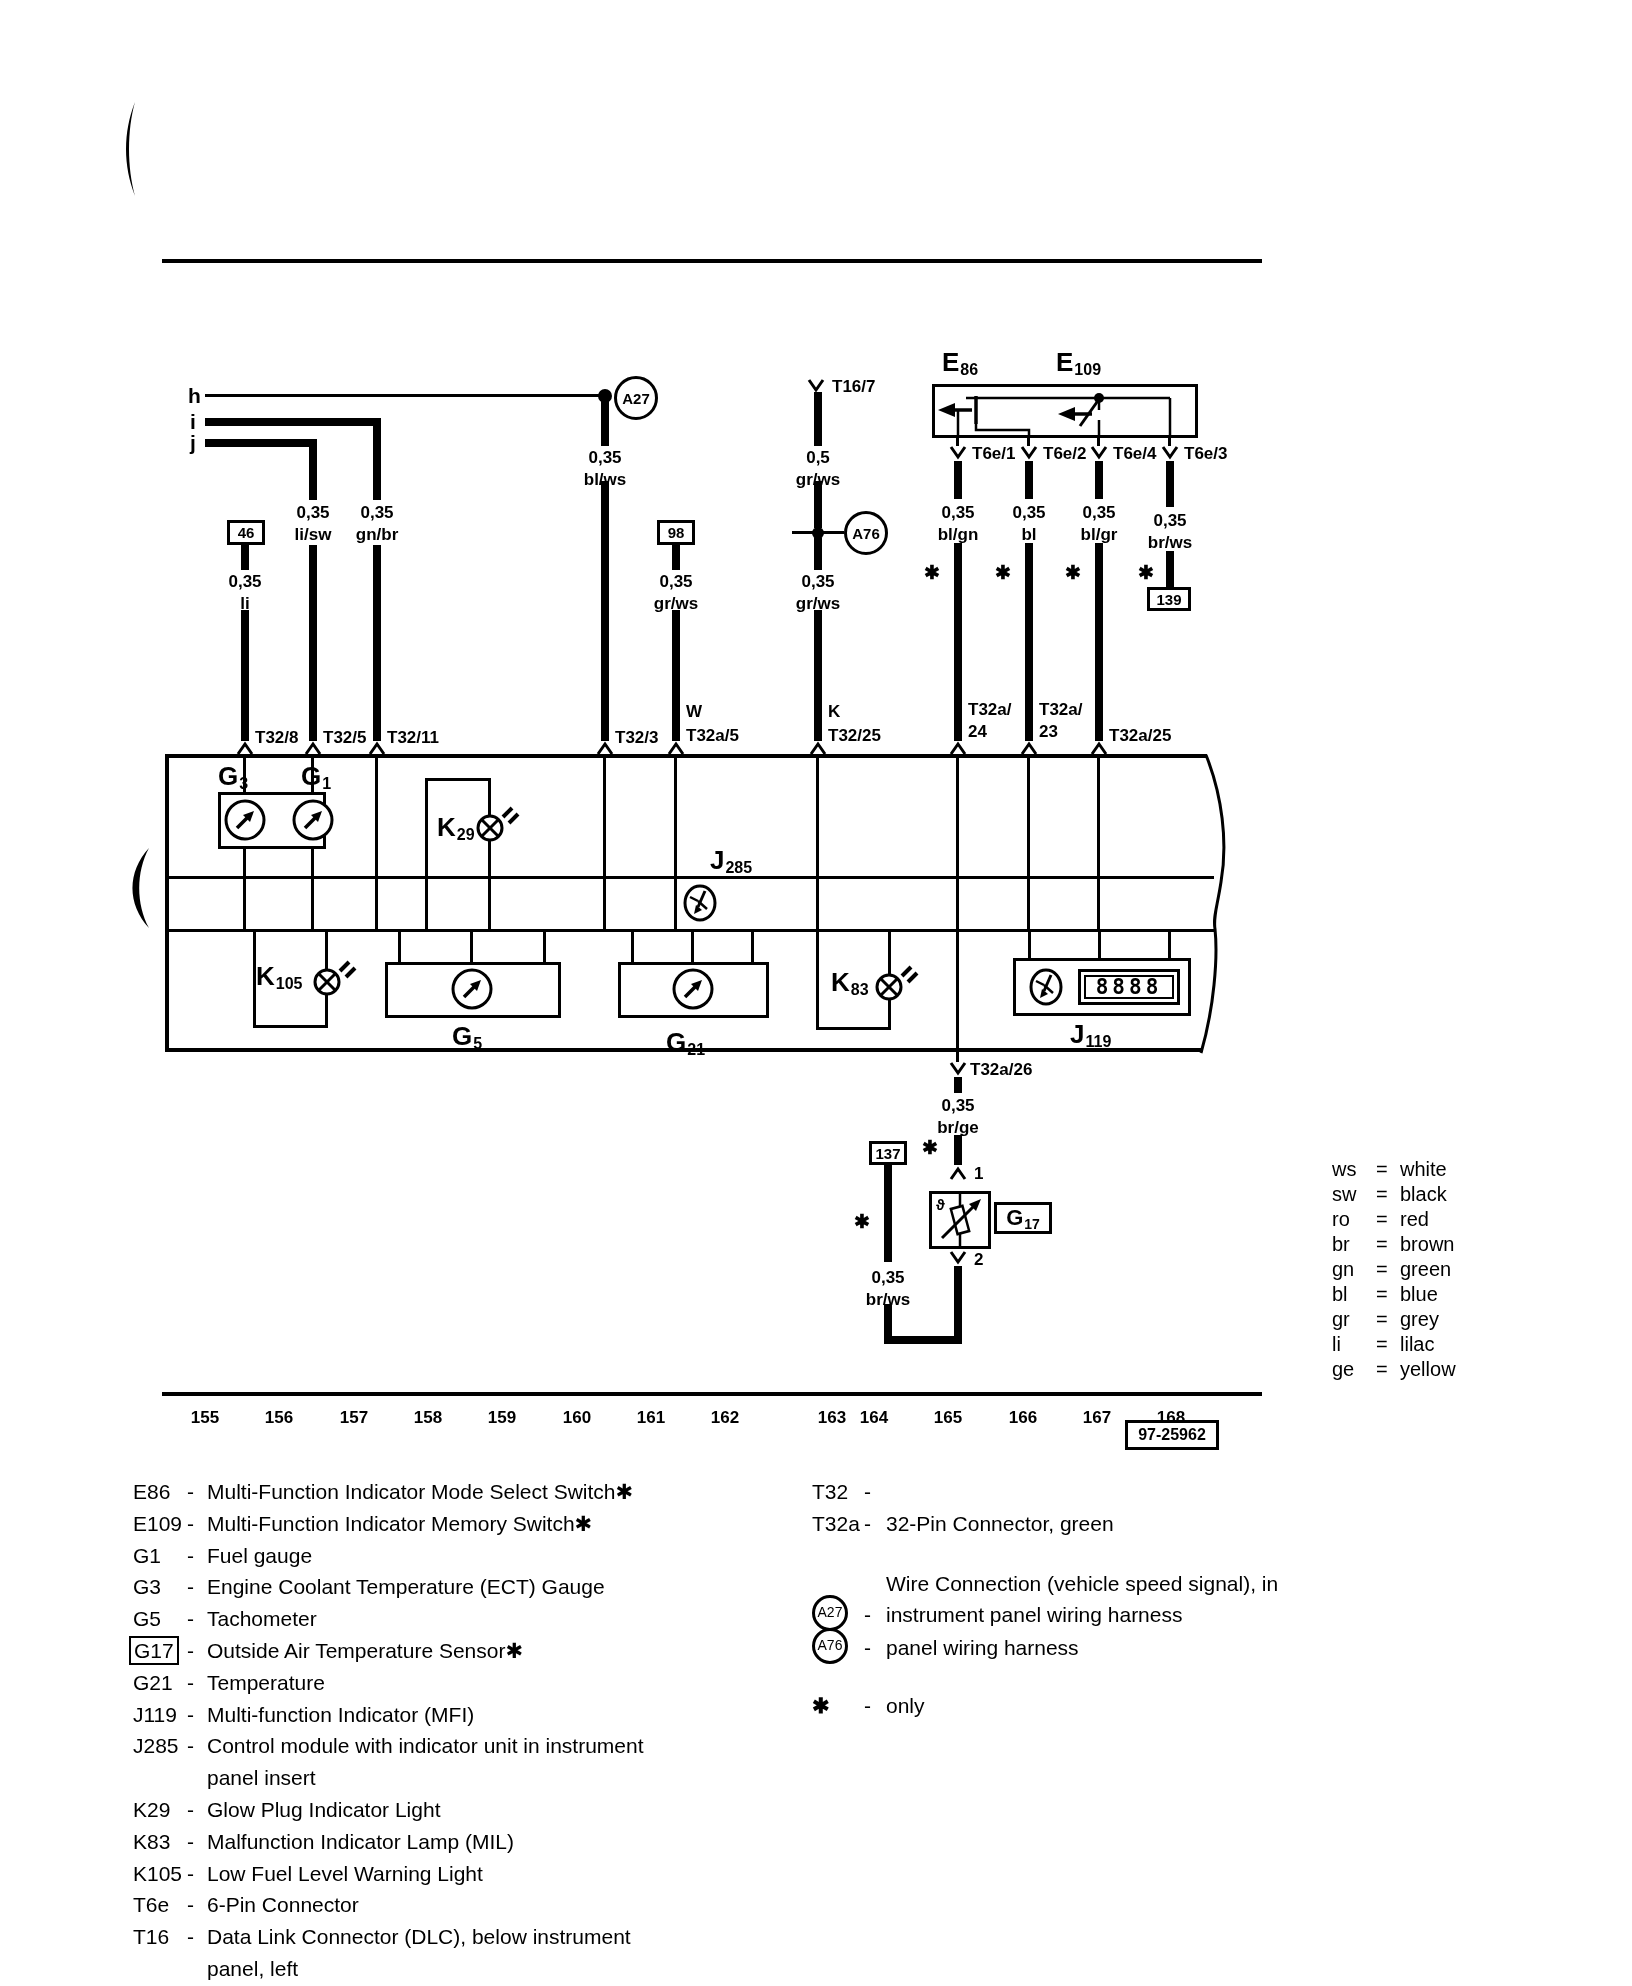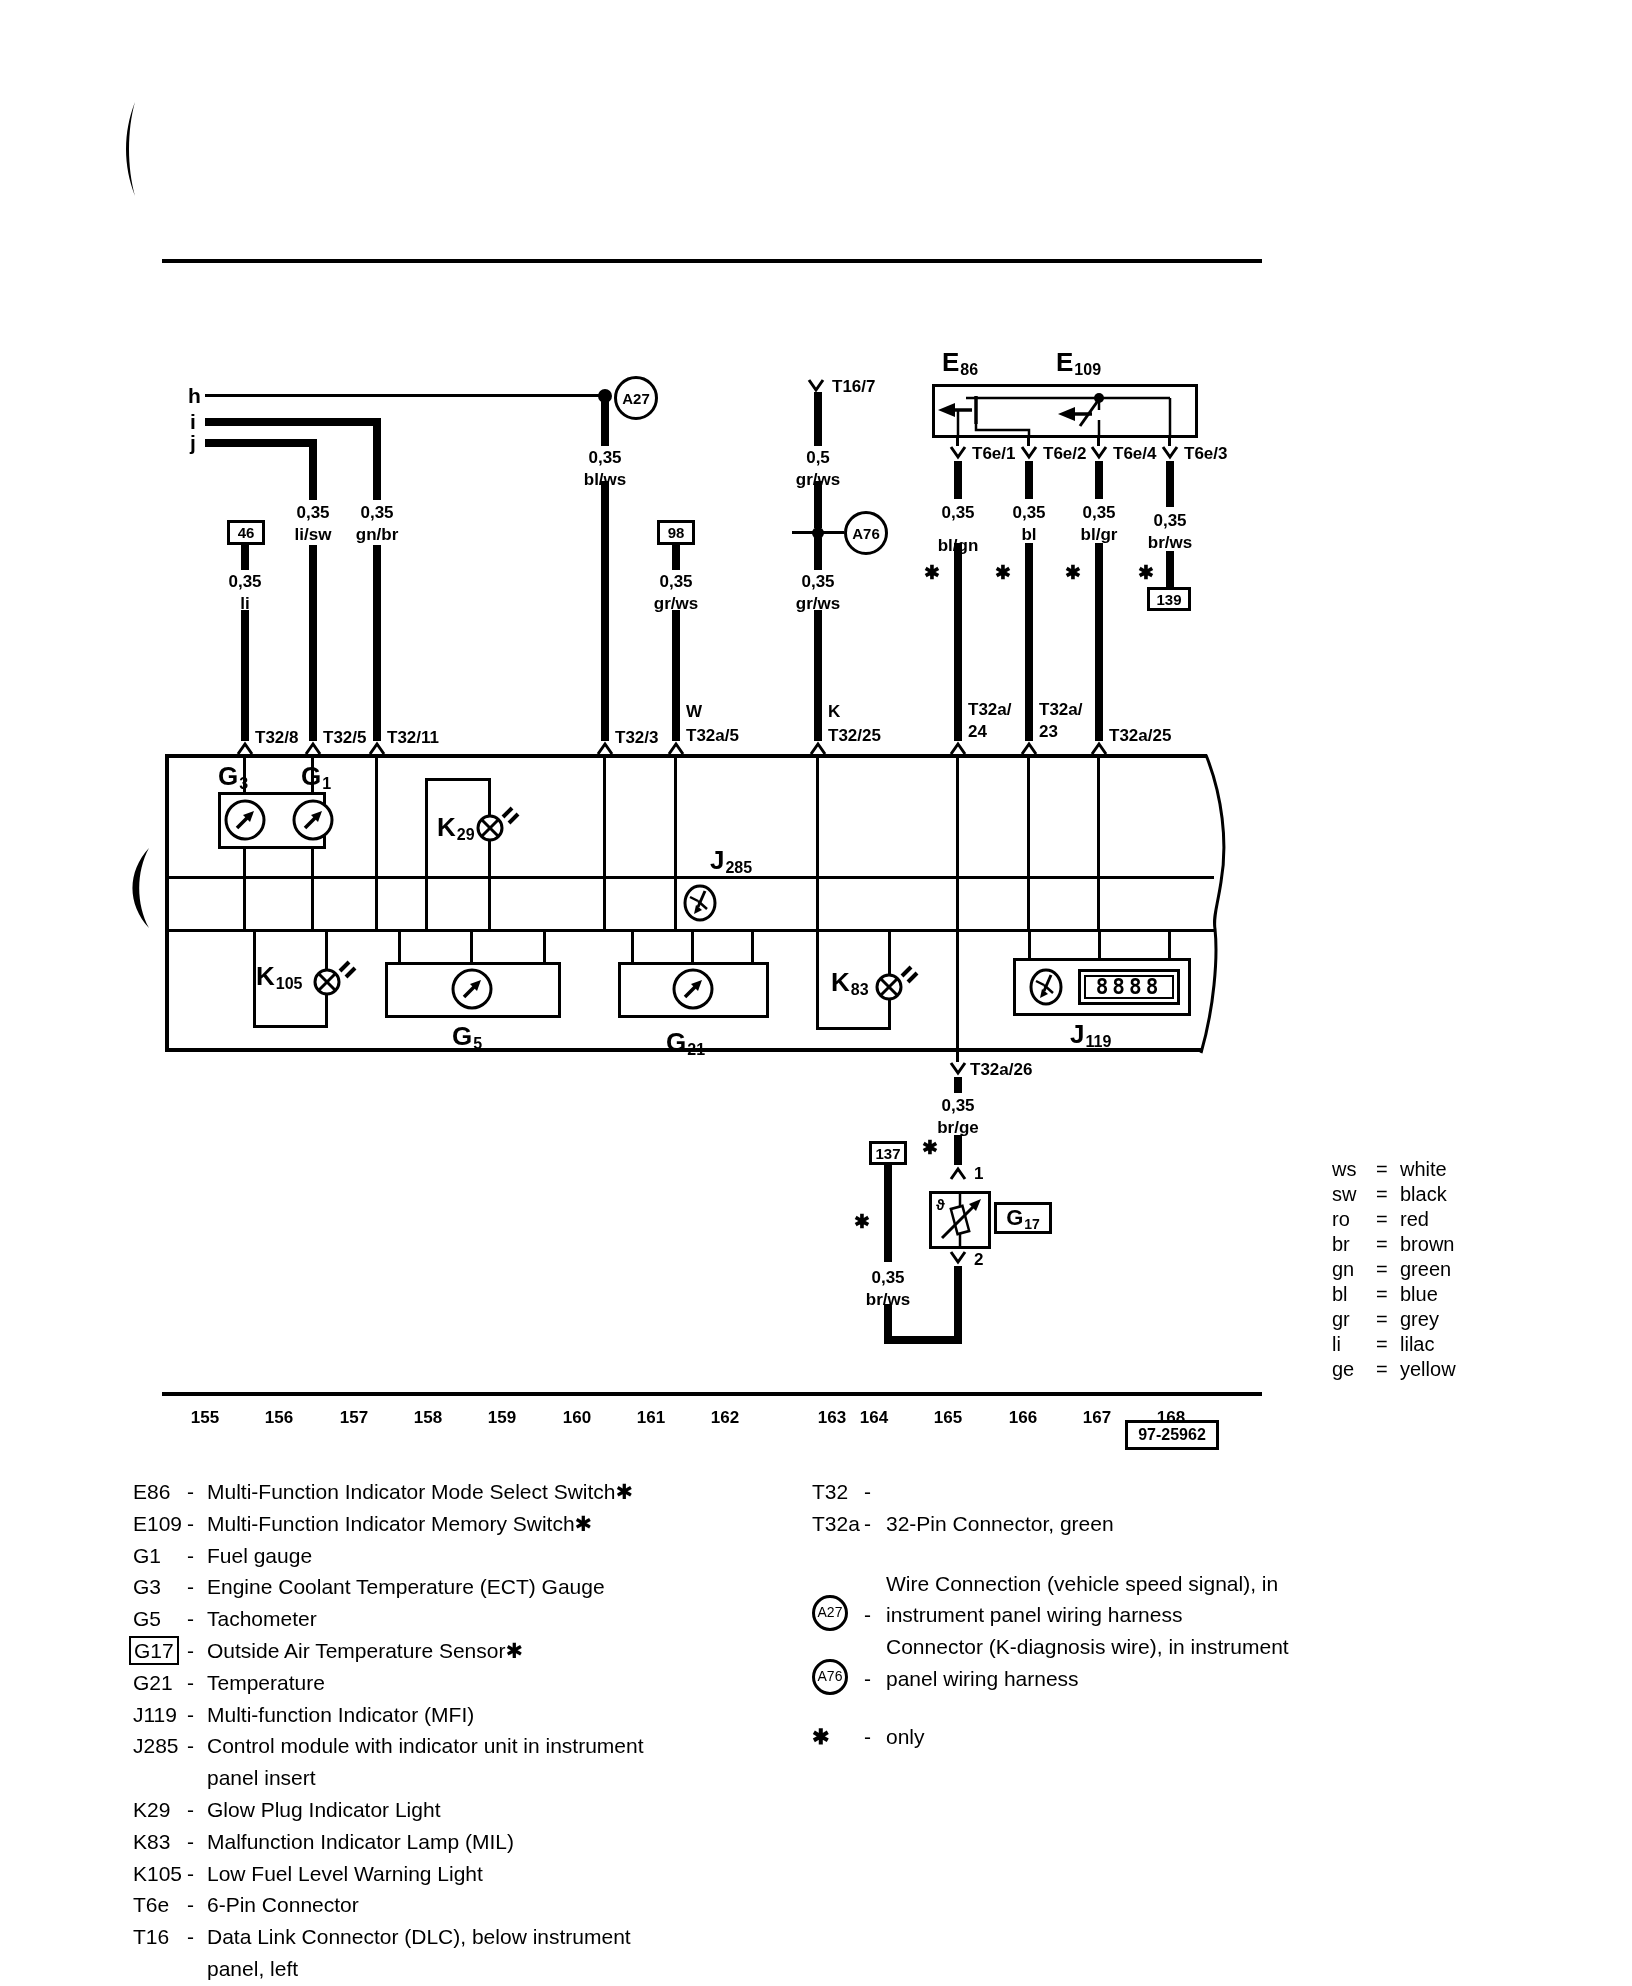--- a/index.html
+++ b/index.html
@@ -143,21 +143,21 @@
       <polyline points="3,2 10,12 17,2" fill="none" stroke="#000" stroke-width="3"></polyline>
     </svg>
   <div class="lb" style="left:972px;top:444px">T6e/1</div>
   <div class="lb" style="left:1043px;top:444px">T6e/2</div>
   <div class="lb" style="left:1113px;top:444px">T6e/4</div>
   <div class="lb" style="left:1184px;top:444px">T6e/3</div>
 
   <div class="e f" style="left:954px;top:461px;width:8px;height:38px"></div>
   <div class="e f" style="left:954px;top:543px;width:8px;height:198px"></div>
   <div class="lb lc" style="left:958px;top:503px">0,35</div>
-  <div class="lb lc" style="left:958px;top:536px">bl/gn</div>
+  <div class="lb lc" style="left:958px;top:525px">bl/gn</div>
   <div class="star" style="left:932px;top:563px">✱</div>
 
   <div class="e f" style="left:1025px;top:461px;width:8px;height:38px"></div>
   <div class="e f" style="left:1025px;top:543px;width:8px;height:198px"></div>
   <div class="lb lc" style="left:1029px;top:503px">0,35</div>
   <div class="lb lc" style="left:1029px;top:525px">bl</div>
   <div class="star" style="left:1003px;top:563px">✱</div>
 
   <div class="e f" style="left:1095px;top:461px;width:8px;height:38px"></div>
   <div class="e f" style="left:1095px;top:543px;width:8px;height:198px"></div>
@@ -573,21 +573,20 @@
           <span>Wire Connection (vehicle speed signal), in</span>
           <span>instrument panel wiring harness</span>
         </span>
       </div>
     <div class="rrow">
         <span class="c">
           <span class="lcir">A76</span>
         </span>
         <span class="d">-</span>
         <span class="t">
-          <span>Connector (K-diagnosis wire), in instrument</span>
           <span>panel wiring harness</span>
         </span>
       </div>
     <div style="height:26px"></div>
     <div class="rrow">
         <span class="c" style="font-weight:bold">✱</span>
         <span class="d">-</span>
         <span class="t">
           <span>only</span>
         </span>

